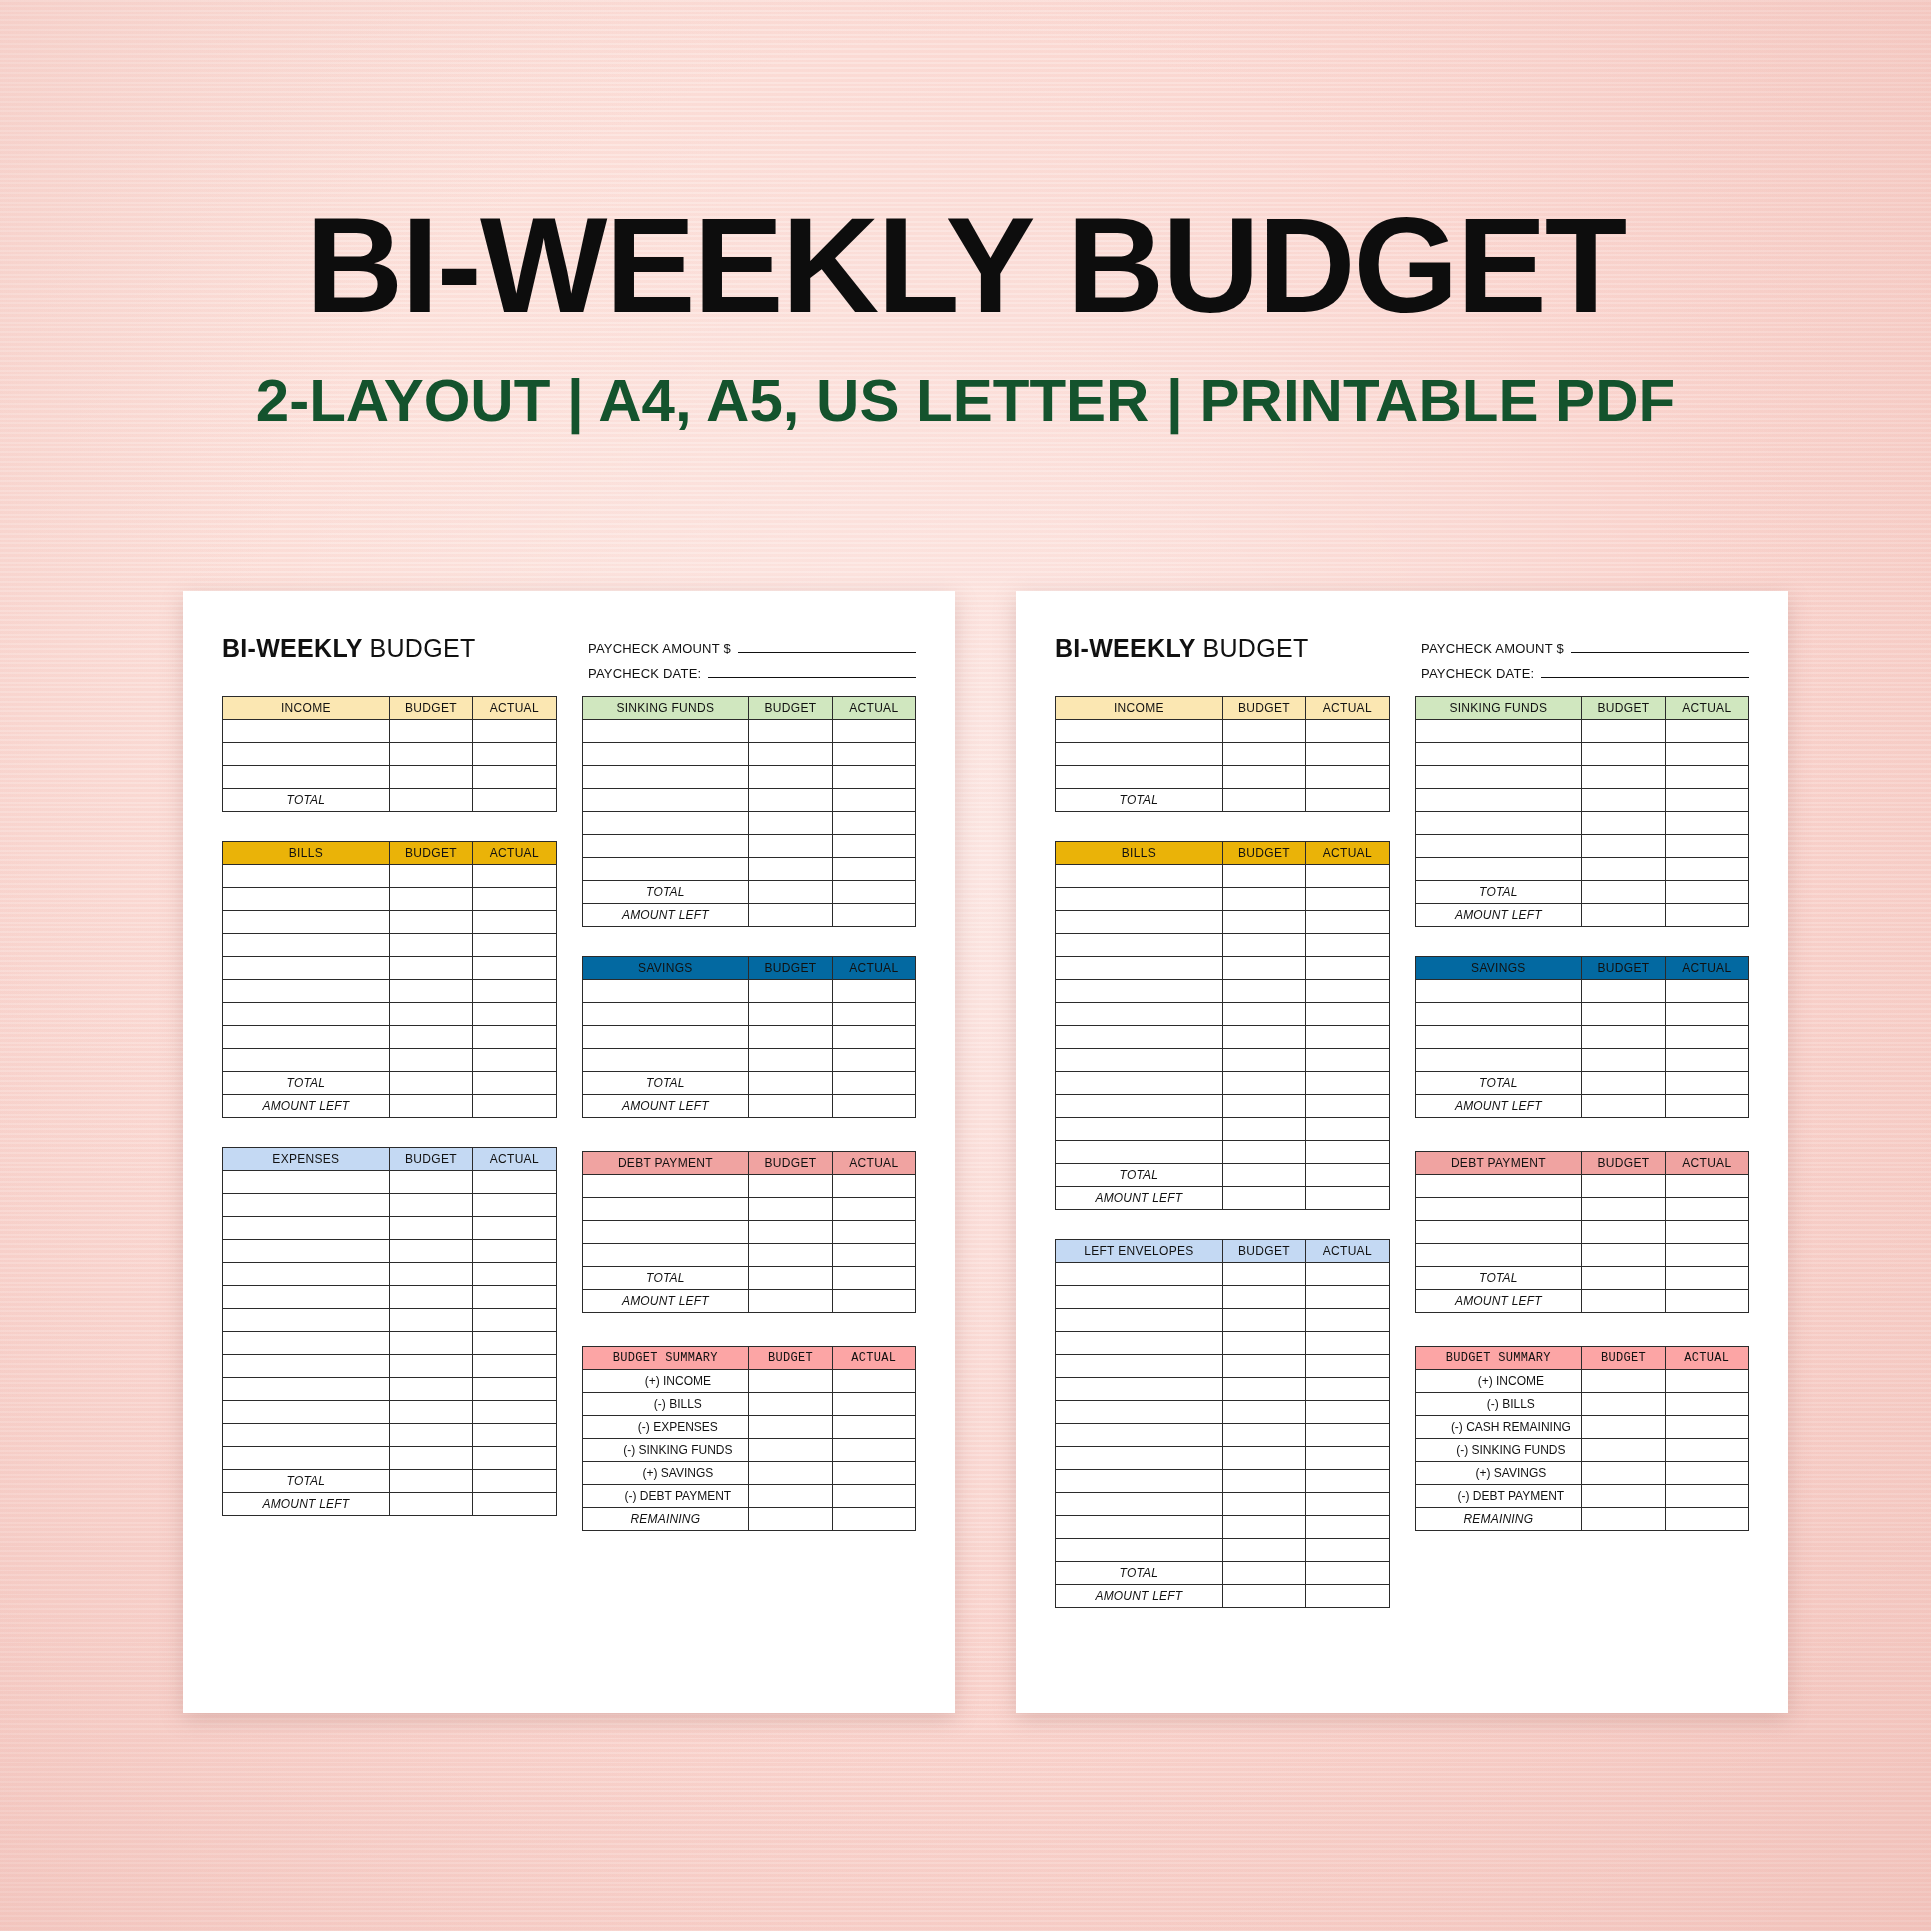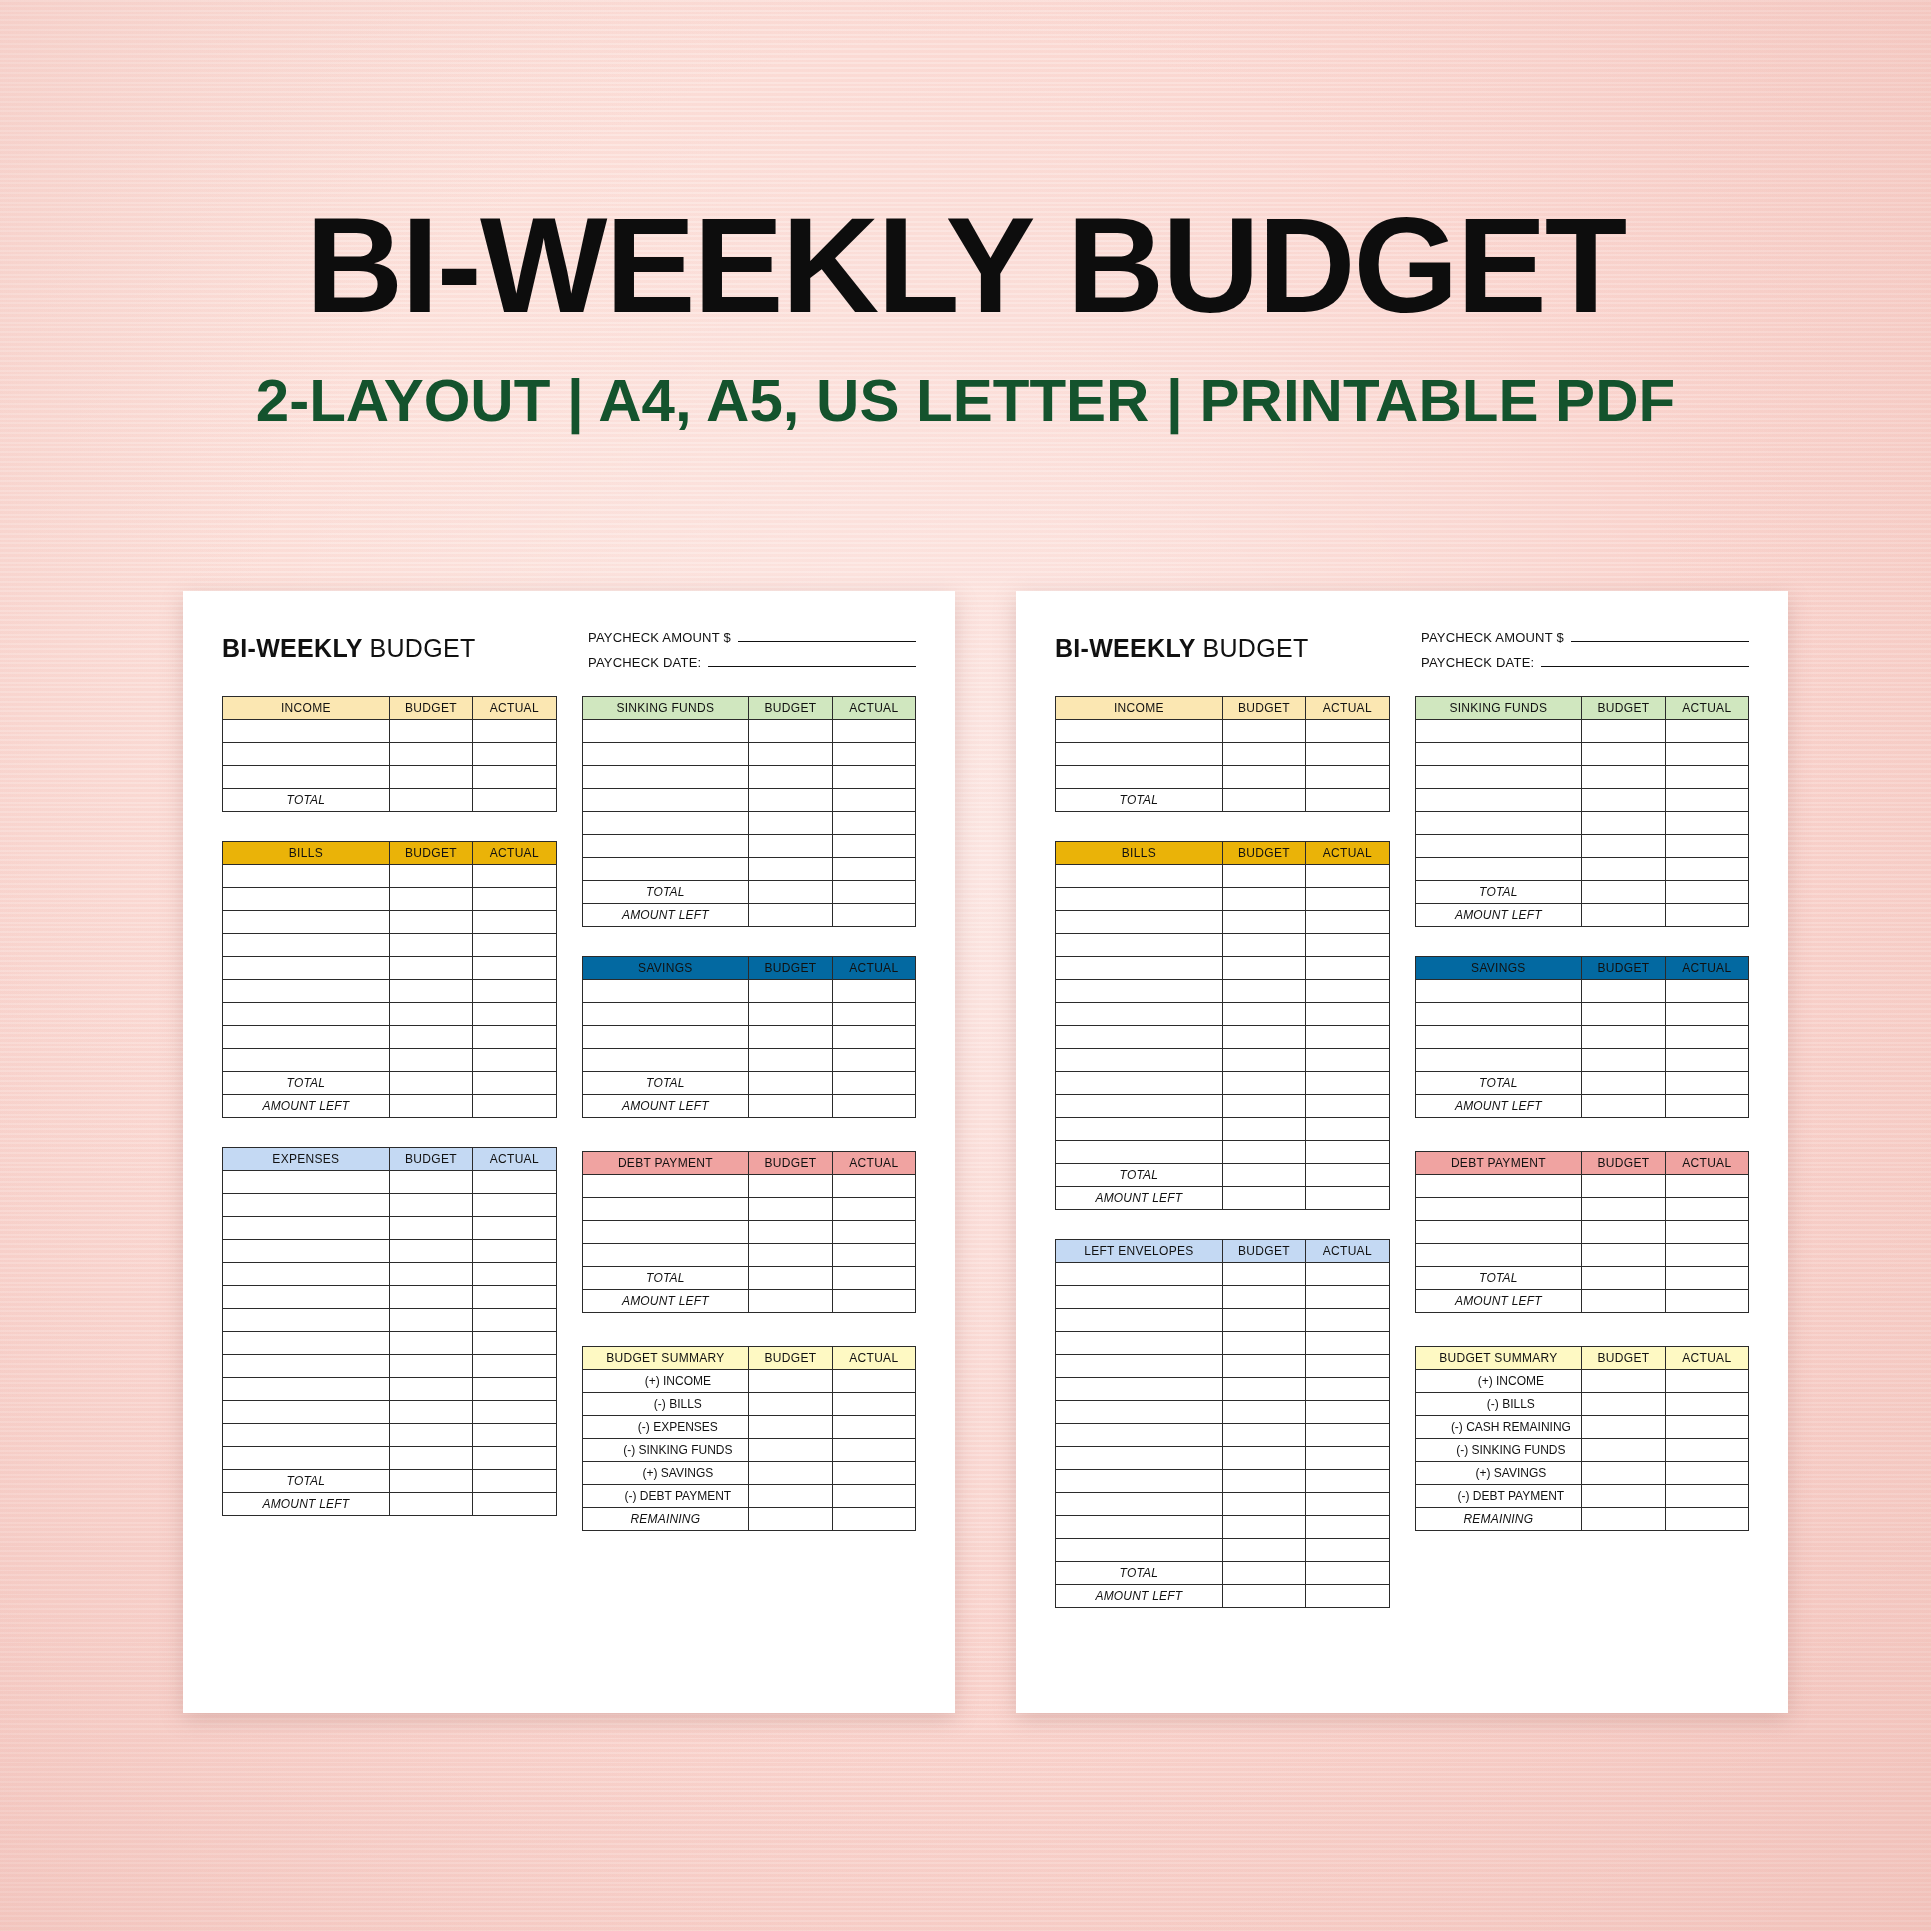--- a/index.html
+++ b/index.html
@@ -90,20 +90,21 @@
     color: #111;
     letter-spacing: 0.3px;
     white-space: nowrap;
     margin-top: 5.8px;
   }
   .sheet-title .light { font-weight: normal; }
 
   .paycheck-block {
     width: 328px;
     padding-top: 1.9px;
+    margin-top: 11px;
   }
   .paycheck-line {
     font-size: 13px;
     color: #111;
     display: flex;
     align-items: baseline;
     white-space: nowrap;
     margin-bottom: 8.7px;
   }
   .paycheck-line .label { letter-spacing: 0.2px; }
@@ -144,21 +145,21 @@
   .c-name { width: 50%; }
   .c-budget { width: 25%; }
   .c-actual { width: 25%; }
 
   .hdr-income  { background: #fbe7b2; }
   .hdr-bills   { background: #eab308; }
   .hdr-expense { background: #c4d9f3; }
   .hdr-sinking { background: #d0e7bf; }
   .hdr-savings { background: #0369a1; }
   .hdr-debt    { background: #f0a3a1; }
-  .hdr-summary { background: #fef9c3; }
+  .hdr-summary { background: #fca5a5; font-family: Liberation Mono, monospace; }
   .hdr-cash    { background: #c4d9f3; }
 
   .row-label-left td:first-child { text-align: center; padding-left: 25px; }
   .total-row td:first-child { text-align: center; letter-spacing: 0.2px; font-style: italic; }
   .gap-md { height: 29px; }
   .gap-lg { height: 33px; }
 </style>
 </head>
 <body>
 

